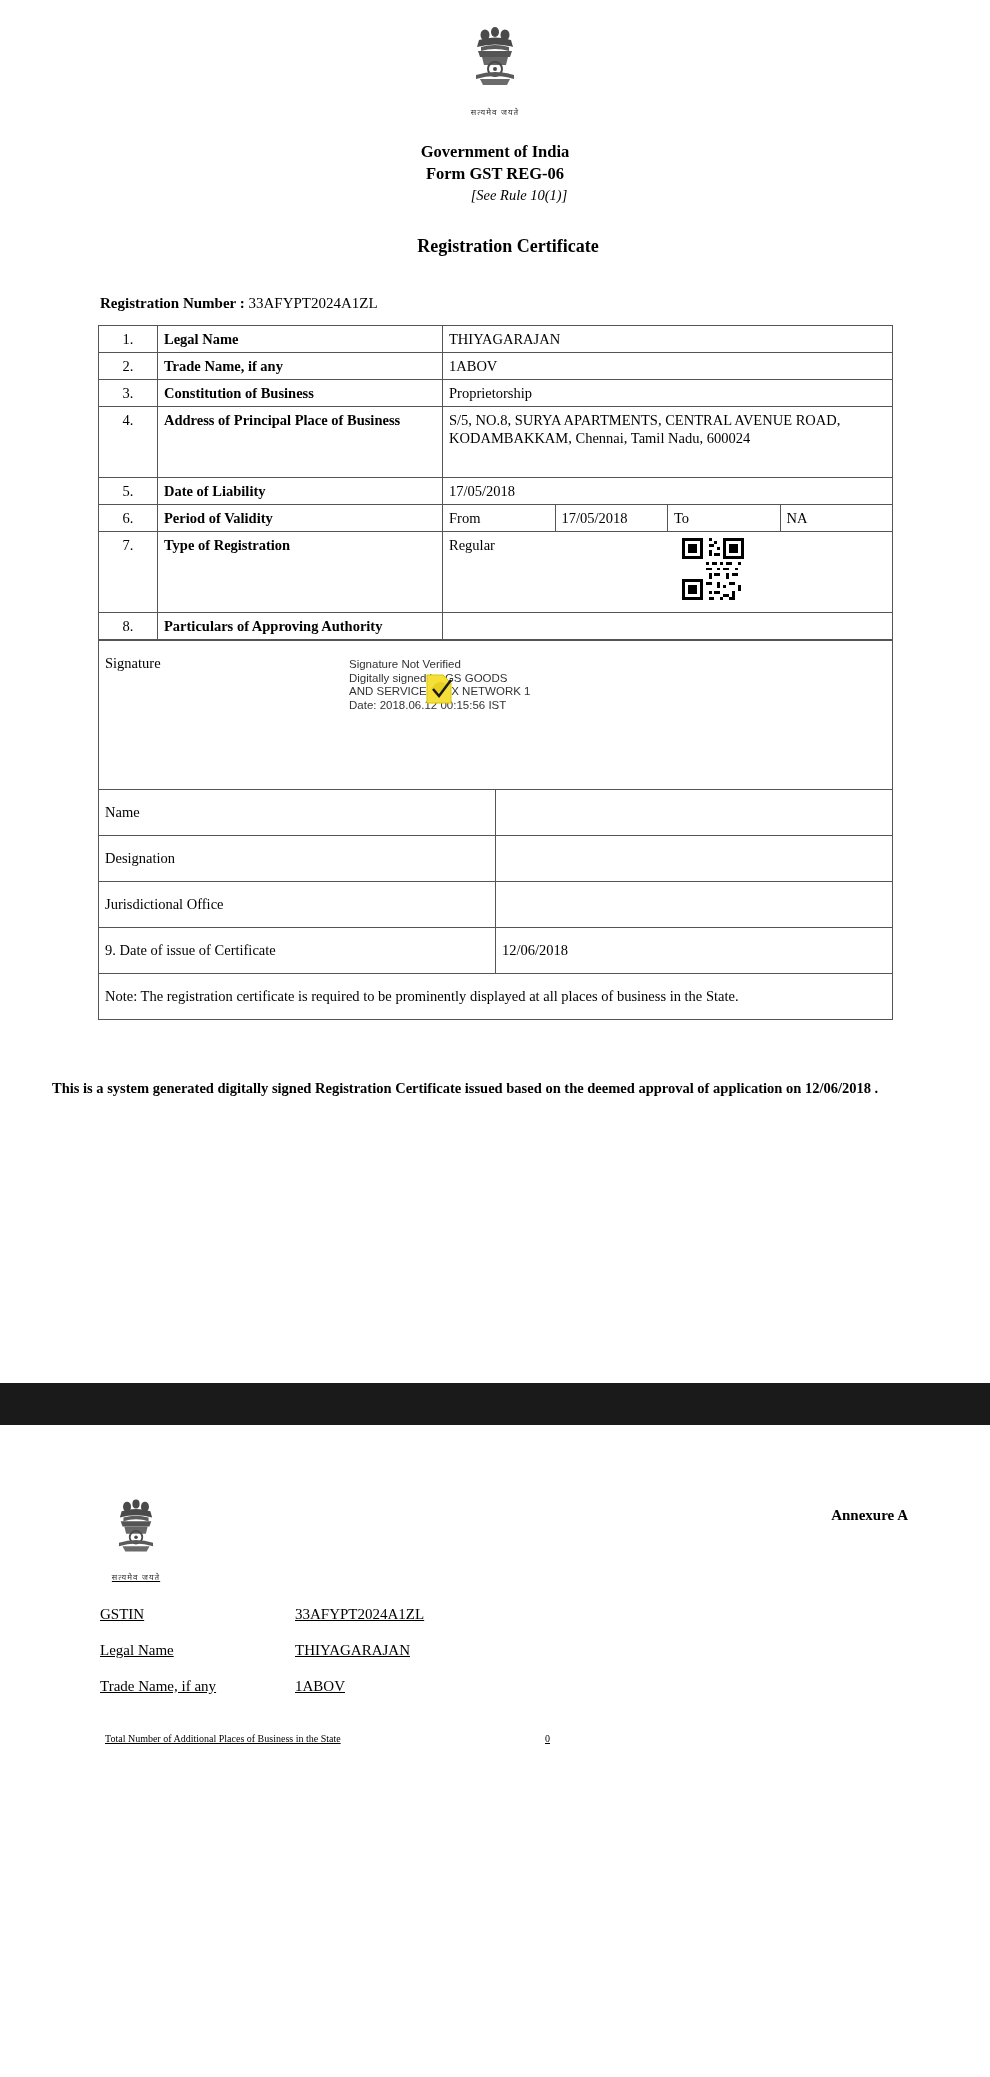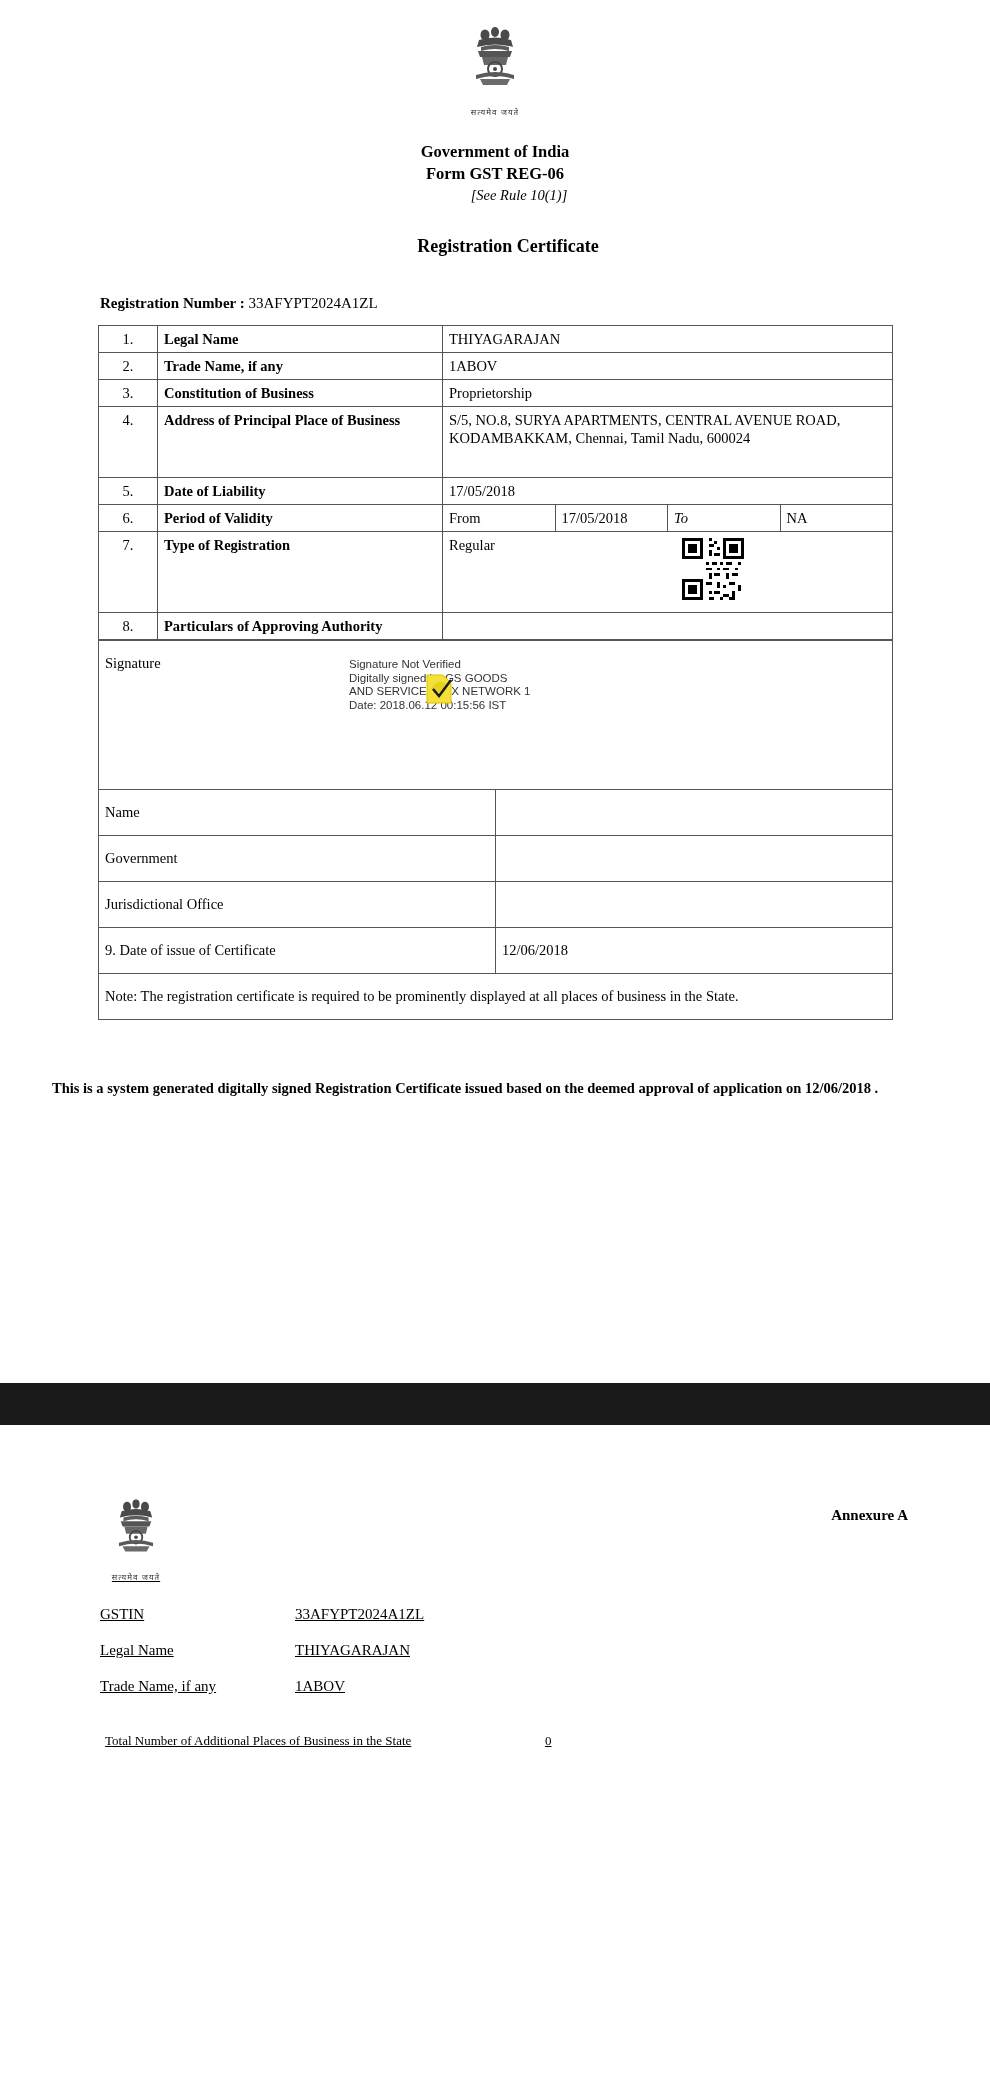--- a/index.html
+++ b/index.html
@@ -118,21 +118,21 @@
   }
   .qr {
     position: absolute;
     right: 148px;
     top: 6px;
     width: 62px;
     height: 62px;
   }
   .val-from { width: 118px; }
   .val-fromdate { width: 108px; }
-  .val-to { width: 112px; font-style: italic; }
+  .val-to { width: 112px; }
 
   
   table.sig {
     border-collapse: collapse;
     margin: 0 0 0 98px;
     width: 795px;
     table-layout: fixed;
   }
   table.sig td {
     border: 1px solid #555;
@@ -200,21 +200,21 @@
   .kv-k { width: 195px; }
   .kv-v { }
   .addl-title {
     margin: 42px 0 0 100px;
     font-weight: bold;
     font-size: 15px;
   }
   .addl-row {
     display: flex;
     margin: 38px 0 0 105px;
-    font-size: 13px;
+    font-size: 10px;
   }
   .addl-lbl { width: 440px; }
   .addl-val { }
 </style>
 </head>
 <body>
 
 <div class="page page1">
 
   <div class="emblem-wrap">
@@ -366,21 +366,21 @@
           <path d="M10 20 q8 -12 16 -4 q-6 12 -16 4 z" fill="#e8d020"></path>
           <path d="M12 20 l6 7 l12 -16" fill="none" stroke="#1a1a1a" stroke-width="2.5"></path>
         </svg>
       </td>
     </tr>
     <tr>
       <td class="td-name">Name</td>
       <td class="td-blank"></td>
     </tr>
     <tr>
-      <td class="td-name">Government</td>
+      <td class="td-name">Designation</td>
       <td class="td-blank"></td>
     </tr>
     <tr>
       <td class="td-name">Jurisdictional Office</td>
       <td class="td-blank"></td>
     </tr>
     <tr>
       <td class="td-issue-lbl">9. Date of issue of Certificate</td>
       <td class="td-blank">12/06/2018</td>
     </tr>

